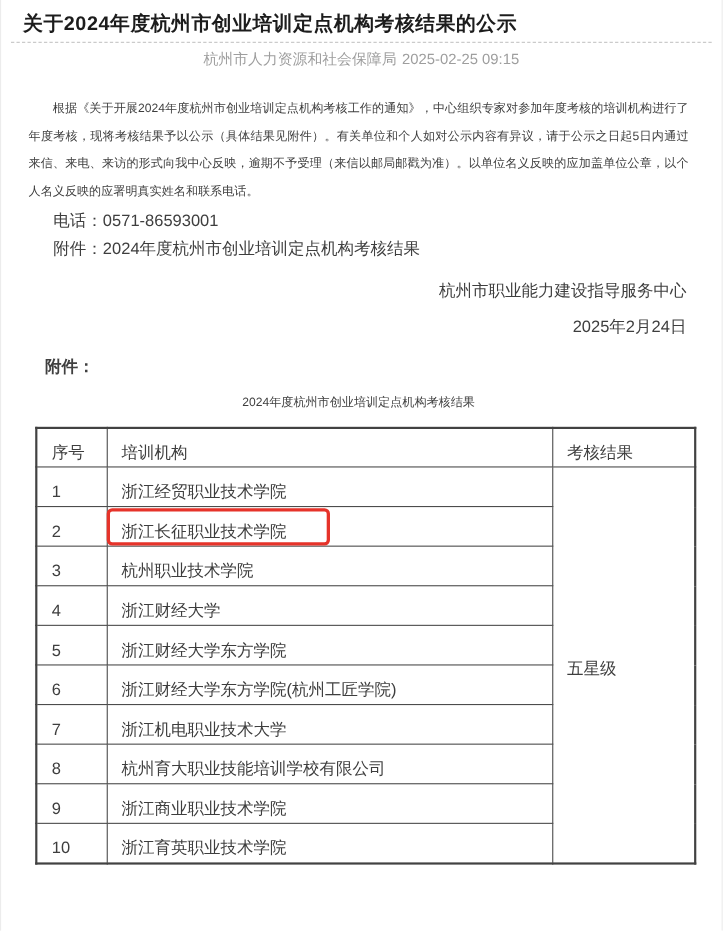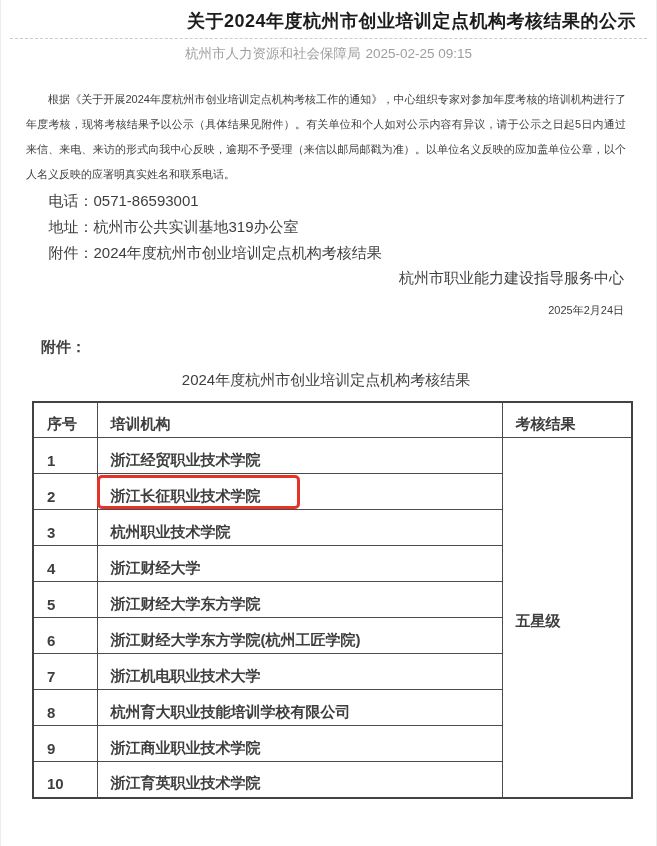--- a/index.html
+++ b/index.html
@@ -10,21 +10,21 @@
     border-right: 1px solid #ececec;
     box-sizing: border-box;
     overflow: hidden;
     font-family: "Liberation Sans", "DejaVu Sans", sans-serif;
     color: #3e3e3e;
   }
   .page { width: 100%; }
   h1.title {
     margin: 0; padding: 9px 20px 0 20px;
     font-size: 18px; font-weight: bold; color: #1c1c1c;
-    text-align: right; letter-spacing: 0.5px; line-height: 24px;
+    text-align: left; letter-spacing: 0.5px; line-height: 24px;
   }
   .divider {
     margin: 5px 9px 0 9px;
     border-top: 1px dashed #cbcbcb;
     height: 0;
   }
   .byline {
     margin-top: 8px;
     text-align: center;
     font-size: 13.5px; color: #9e9e9e; line-height: 14px;
@@ -38,34 +38,34 @@
     text-align: justify;
     text-indent: 2em;
     color: #3e3e3e;
   }
   .contact {
     margin-top: 1px;
     font-size: 15px; line-height: 25px;
     text-indent: 1.5em;
   }
   .contact:first-of-type { margin-top: 0; }
-  .sig-org  { text-align: right; font-size: 15px; line-height: 25px; padding-right: 2px; }
-  .sig-date { margin-top: 8px;  text-align: right; font-size: 11px; line-height: 25px; padding-right: 2px; }
+  .sig-org  { margin-top: 13px; text-align: right; font-size: 15px; line-height: 25px; padding-right: 2px; }
+  .sig-date { margin-top: 8px;  text-align: right; font-size: 15px; line-height: 25px; padding-right: 2px; }
   .att-label { margin-top: 11px; font-size: 15px; font-weight: bold; line-height: 25px; text-indent: 1em; color: #404040; }
-  .table-title { margin-top: 8px; text-align: center; font-size: 15px; line-height: 25px; }
+  .table-title { margin-top: 8px; text-align: center; font-size: 11px; line-height: 25px; }
   table.assess {
     margin: 9px 0 0 6px;
     width: 599px;
     border-collapse: collapse;
     table-layout: fixed;
     font-size: 15px; color: #3e3e3e;
   }
   table.assess th, table.assess td {
     border: 1px solid #4c4c4c;
-    font-weight: bold;
+    font-weight: normal;
     text-align: left;
     vertical-align: middle;
     padding: 12px 4px 3px 13px;
     box-sizing: border-box;
     overflow: visible;
   }
   table.assess { border: 2px solid #424242; }
   table.assess thead tr { height: 32px; }
   table.assess tbody tr { height: 36px; }
   td.c-name { position: relative; margin-top: 28px; }
@@ -95,21 +95,20 @@
 
   <div class="byline">
     <span class="agency">杭州市人力资源和社会保障局</span><span class="time">2025-02-25 09:15</span>
   </div>
 
   <div class="article">
 
     <p class="para">根据《关于开展2024年度杭州市创业培训定点机构考核工作的通知》，中心组织专家对参加年度考核的培训机构进行了年度考核，现将考核结果予以公示（具体结果见附件）。有关单位和个人如对公示内容有异议，请于公示之日起5日内通过来信、来电、来访的形式向我中心反映，逾期不予受理（来信以邮局邮戳为准）。以单位名义反映的应加盖单位公章，以个人名义反映的应署明真实姓名和联系电话。</p>
 
     <p class="contact">电话：0571-86593001</p>
-    <p class="contact">地址：杭州市公共实训基地319办公室</p>
     <p class="contact">附件：2024年度杭州市创业培训定点机构考核结果</p>
 
     <p class="sig-org">杭州市职业能力建设指导服务中心</p>
     <p class="sig-date">2025年2月24日</p>
 
     <p class="att-label">附件：</p>
 
     <p class="table-title">2024年度杭州市创业培训定点机构考核结果</p>
 
     <table class="assess">

